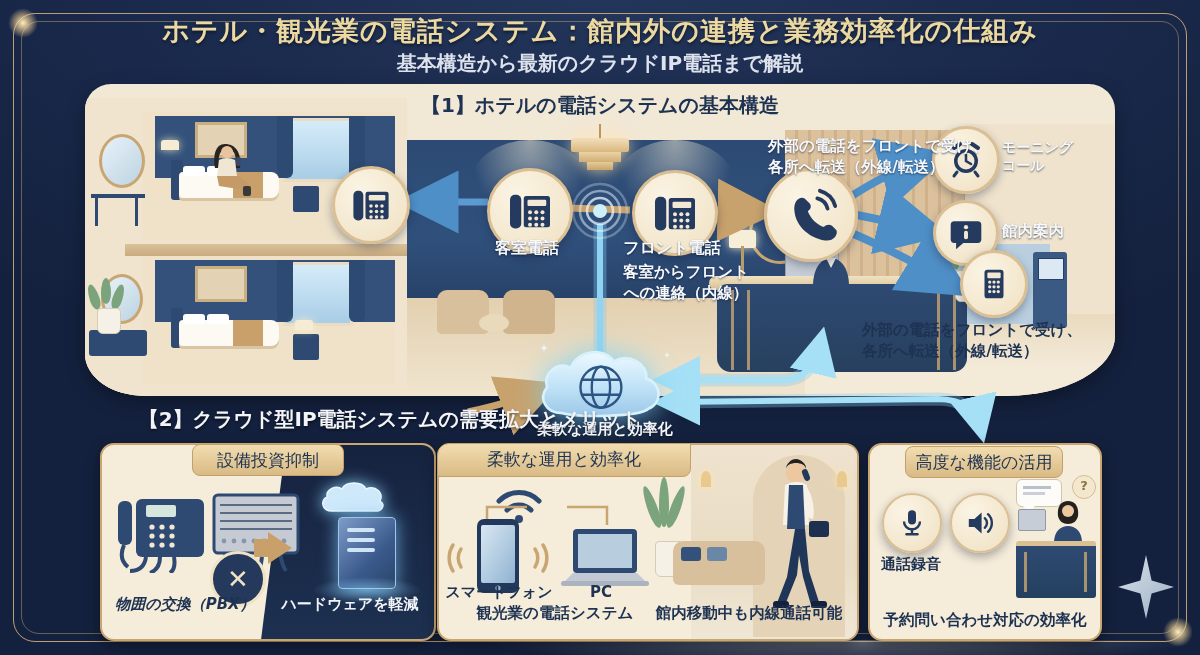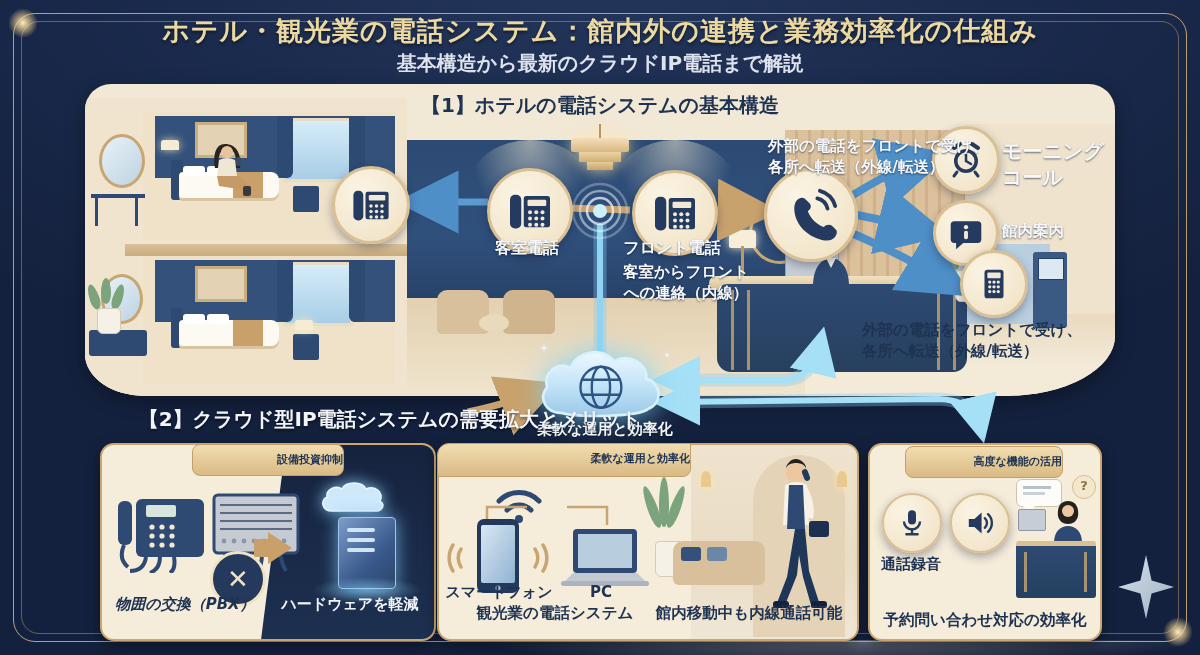--- a/index.html
+++ b/index.html
@@ -68,21 +68,21 @@
   .lbl{position:absolute;font-weight:700;z-index:6;}
   .lbl-white{color:#f6f8fb;text-shadow:0 1px 2px rgba(10,20,40,.6);}
   .lbl-navy{color:#1e3252;}
   
   .cloud-wrap{left:532px;top:342px;width:140px;height:84px;z-index:5;filter:drop-shadow(0 0 14px rgba(125,210,245,.85));}
   .cloud-label{left:520px;top:420px;width:170px;text-align:center;font-size:15px;font-weight:700;color:#f3f6fa;z-index:6;text-shadow:0 1px 2px rgba(0,0,0,.5);}
   .mini-star{position:absolute;background:#eaf7ff;clip-path:polygon(50% 0,62% 38%,100% 50%,62% 62%,50% 100%,38% 62%,0 50%,38% 38%);z-index:6;}
   
   .sec2-heading{left:110px;top:406px;width:560px;font-size:20px;font-weight:700;color:#f2f4f8;z-index:6;text-shadow:0 2px 3px rgba(0,0,0,.5);text-align:center;}
   .mbox{position:absolute;background:#f5ecda;border:2px solid #c9a671;border-radius:14px;box-shadow:0 5px 14px rgba(0,0,0,.4);z-index:7;overflow:hidden;}
-  .mbox-header{position:absolute;background:linear-gradient(180deg,#f2ddb0,#d9ba84);border:1px solid #c3a06a;border-radius:8px;text-align:right;font-size:11px;font-weight:700;color:#1e3252;line-height:30px;z-index:9;}
+  .mbox-header{position:absolute;background:linear-gradient(180deg,#f2ddb0,#d9ba84);border:1px solid #c3a06a;border-radius:8px;text-align:center;font-size:17px;font-weight:400;color:#1e3252;line-height:30px;z-index:9;}
   .mbox-caption{position:absolute;font-size:15px;font-weight:700;color:#1e3252;z-index:9;text-align:center;}
   .navy-half{position:absolute;right:0;top:0;height:100%;width:62%;background:linear-gradient(180deg,#16233f,#1d3050);clip-path:polygon(28% 0,100% 0,100% 100%,16% 100%);}
   .gold-arrow{position:absolute;width:0;height:0;border-top:16px solid transparent;border-bottom:16px solid transparent;border-left:24px solid #c9a06a;}
   .gold-arrow-bar{position:absolute;background:#c9a06a;}
   .xbadge{position:absolute;width:50px;height:50px;border-radius:50%;background:#24395c;border:3px solid #f0e2c4;display:flex;align-items:center;justify-content:center;color:#f0e2c4;font-size:26px;font-weight:700;z-index:8;}
   .server{position:absolute;width:56px;height:70px;background:linear-gradient(135deg,#7e9cc9,#3a5a8c 60%,#2b4569);border:1px solid #9fc4ea;border-radius:4px;box-shadow:0 0 18px rgba(120,190,240,.8);}
   .server-slit{position:absolute;left:8px;width:28px;height:4px;background:#cfe4f5;border-radius:2px;}
   .server-base{position:absolute;width:110px;height:26px;background:radial-gradient(ellipse,rgba(140,210,250,.55),rgba(140,210,250,0) 70%);}
   .cloud-small{position:absolute;filter:drop-shadow(0 0 8px rgba(140,210,250,.9));}
   
@@ -324,21 +324,21 @@
   <div class="badge" style="left:932px;top:126px;width:62px;height:62px;">
     <svg width="40" height="40" viewBox="0 0 40 40">
       <path d="M8,8 L14,4" stroke="#243a5e" stroke-width="4" stroke-linecap="round"></path>
       <path d="M32,8 L26,4" stroke="#243a5e" stroke-width="4" stroke-linecap="round"></path>
       <circle cx="20" cy="21" r="12" fill="#243a5e"></circle>
       <circle cx="20" cy="21" r="8.5" fill="#f2e8d4"></circle>
       <path d="M20,15 L20,21 L25,24" stroke="#243a5e" stroke-width="2.5" fill="none" stroke-linecap="round"></path>
       <path d="M11,32 L8,36 M29,32 L32,36" stroke="#243a5e" stroke-width="3" stroke-linecap="round"></path>
     </svg>
   </div>
-  <div class="lbl lbl-white preline" style="left:1002px;top:138px;width:110px;font-size:20px;line-height:1.3;">モーニング
+  <div class="lbl lbl-white preline" style="left:1002px;top:138px;width:110px;font-size:14px;line-height:1.3;">モーニング
 コール</div>
 
   <div class="badge" style="left:933px;top:200px;width:60px;height:60px;">
     <svg width="36" height="36" viewBox="0 0 40 40">
       <path d="M7,7 h26 a4,4 0 0 1 4,4 v16 a4,4 0 0 1 -4,4 h-16 l-8,7 v-7 h-2 a4,4 0 0 1 -4,-4 v-16 a4,4 0 0 1 4,-4 z" fill="#243a5e"></path>
       <circle cx="20" cy="13.5" r="2.4" fill="#f2e8d4"></circle>
       <rect x="17.8" y="17.5" width="4.4" height="9.5" rx="2" fill="#f2e8d4"></rect>
     </svg>
   </div>
   <div class="lbl lbl-white" style="left:1002px;top:221px;width:110px;font-size:15.5px;">館内案内</div>

